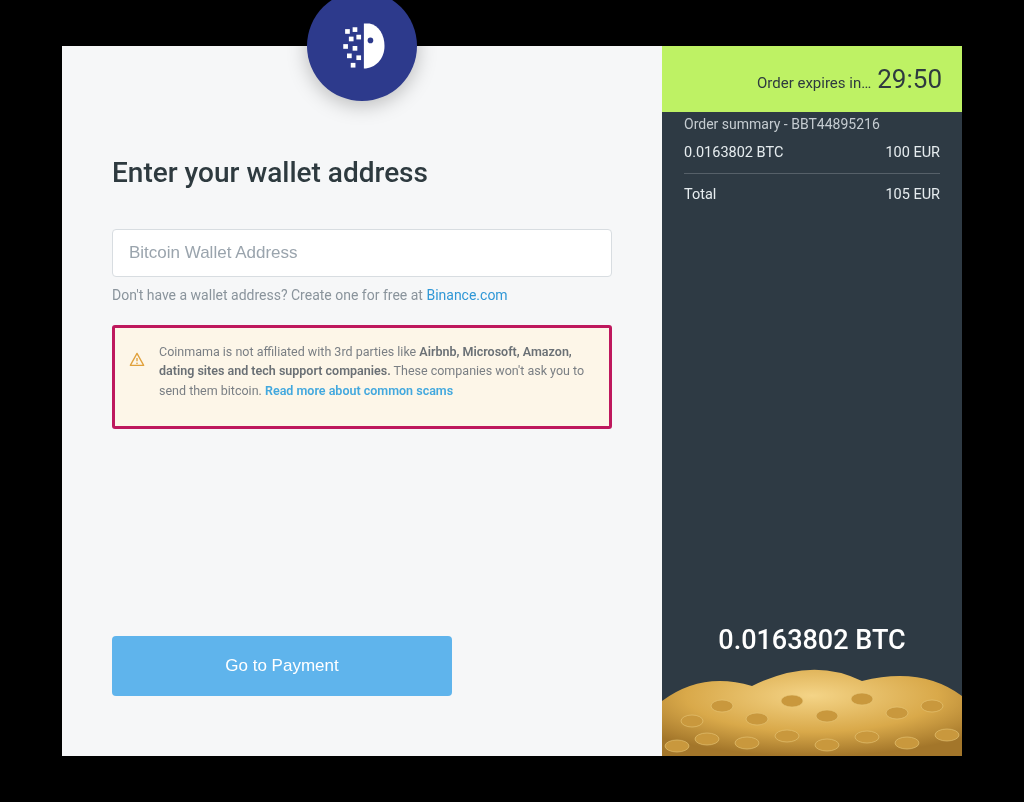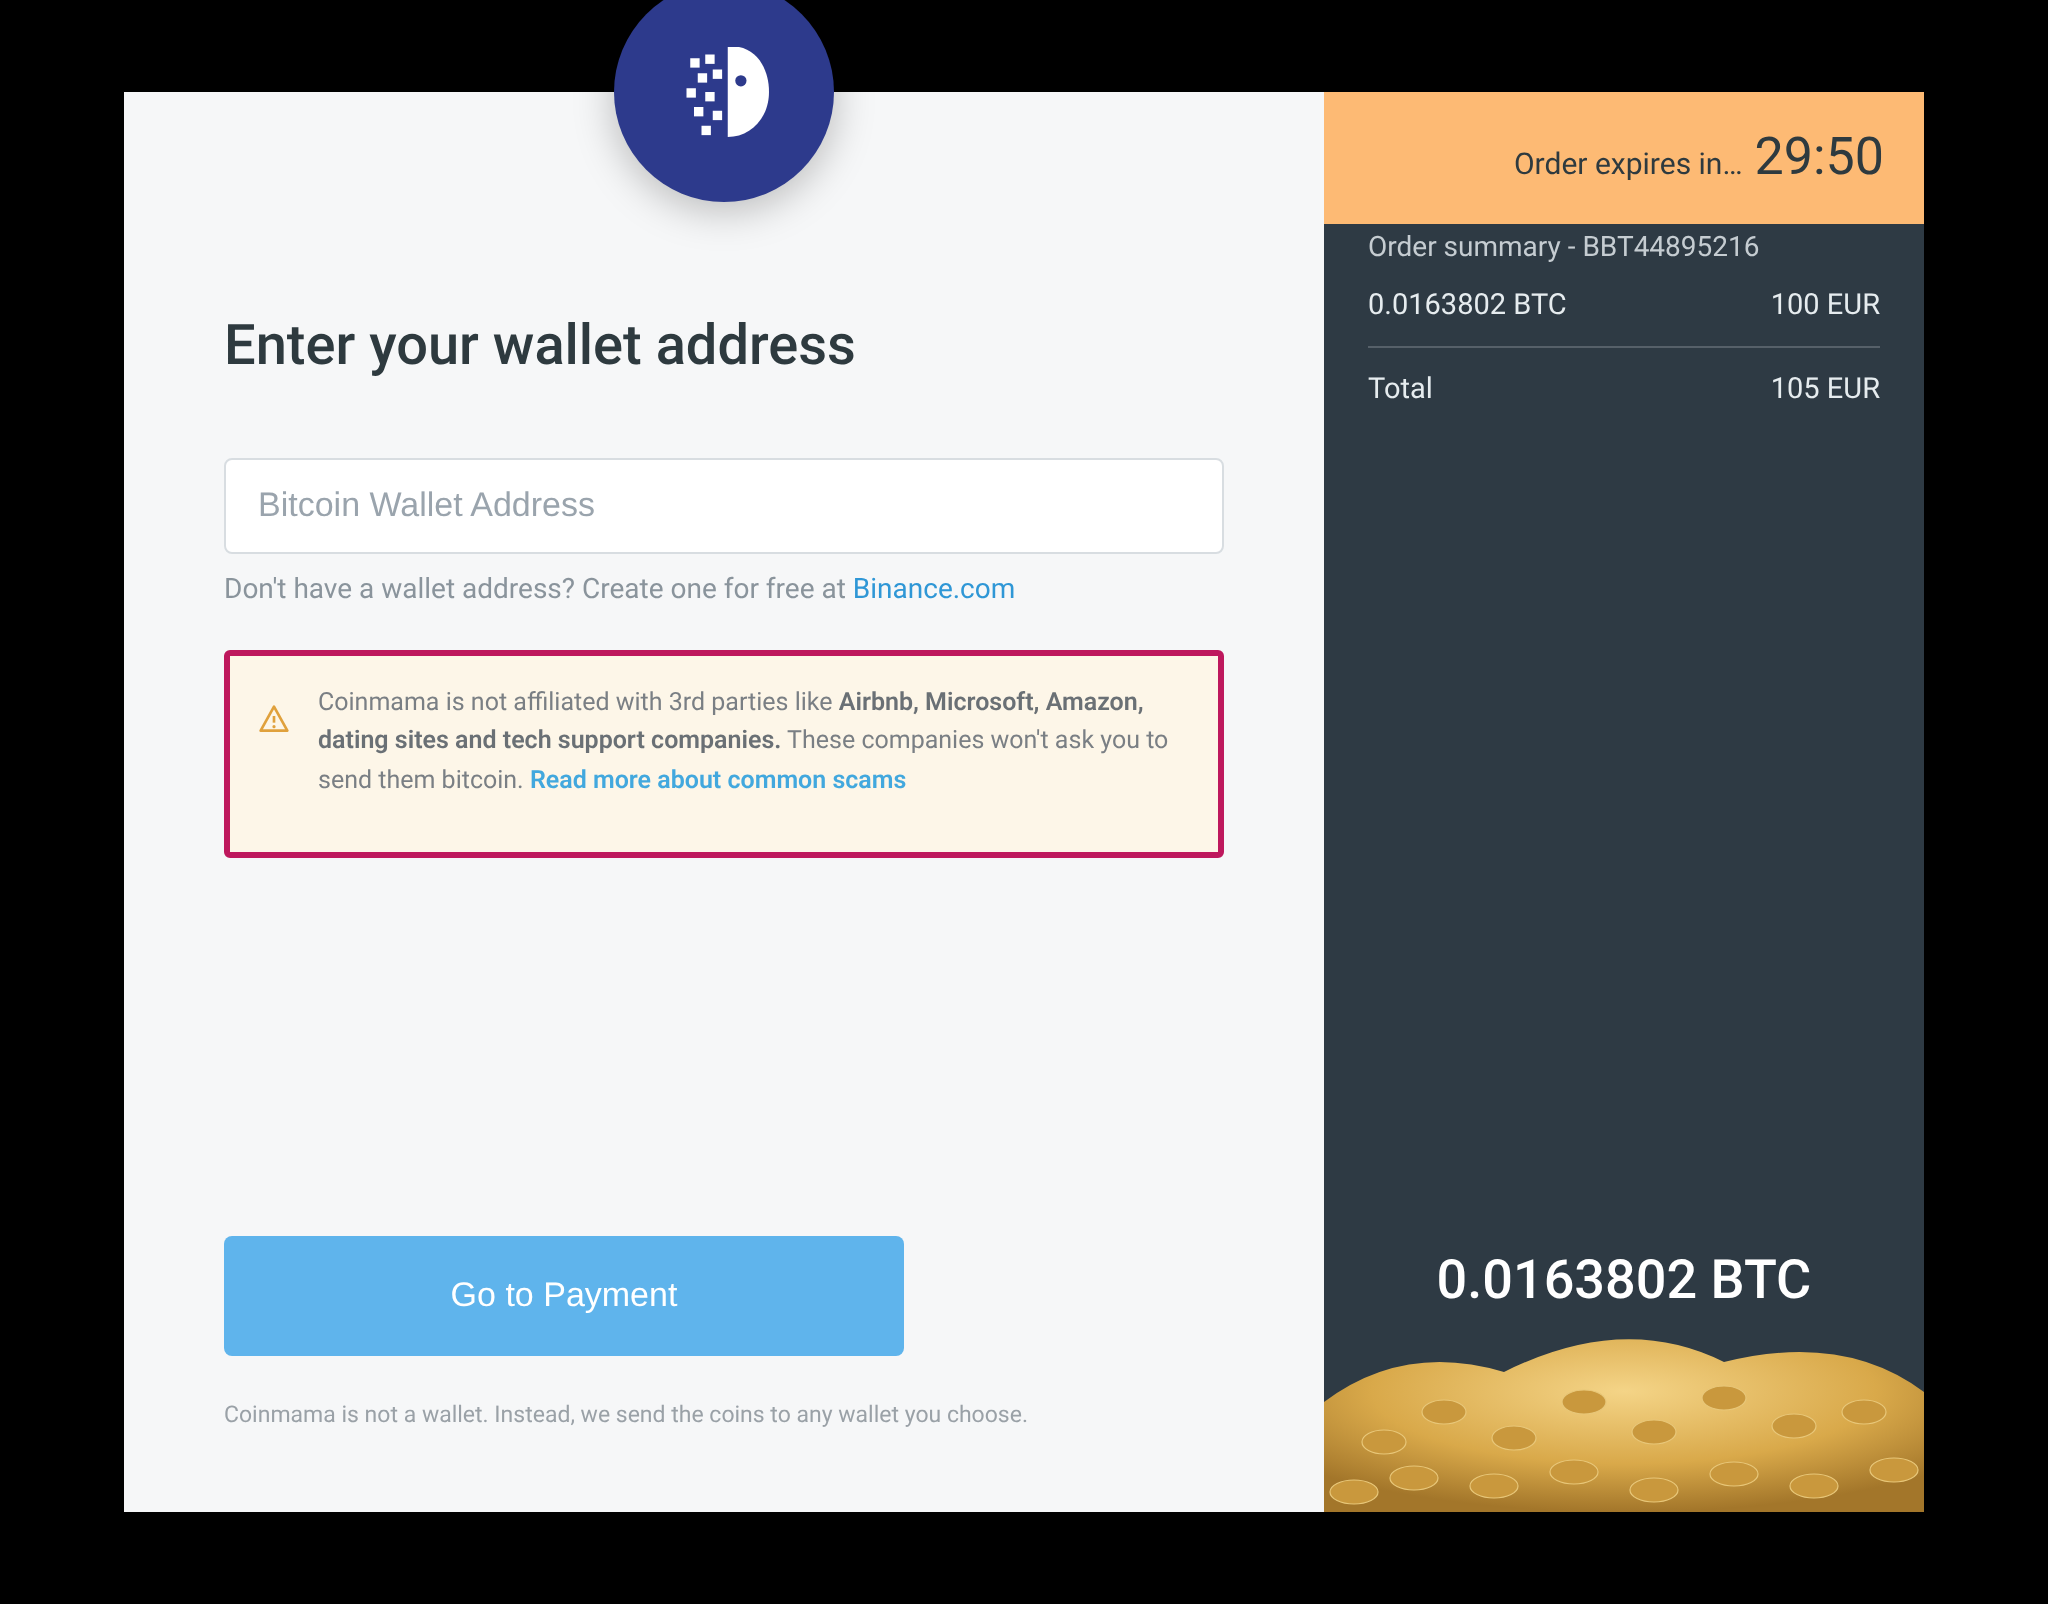--- a/index.html
+++ b/index.html
@@ -107,21 +107,21 @@
   .right {
     width: 300px;
     background: #2e3a44;
     color: #fff;
     display: flex;
     flex-direction: column;
     position: relative;
     overflow: hidden;
   }
   .expires {
-    background: #fdba74;
+    background: #bef264;
     color: #2e3a3f;
     padding: 18px 20px;
     display: flex;
     align-items: baseline;
     justify-content: flex-end;
     gap: 6px;
   }
   .expires .lbl { font-size: 15px; }
   .expires .time { font-size: 26px; font-weight: 400; }
   .summary {
@@ -199,21 +199,20 @@
         </span>
         <span>Coinmama is not affiliated with 3rd parties like </span><strong>Airbnb, Microsoft, Amazon, dating sites and tech support companies.</strong><span> These companies won't ask you to send them bitcoin. </span><a href="#">Read more about common scams</a>
       </div>
     </div>
 
     <div class="spacer"></div>
 
     <button class="pay-btn">Go to Payment</button>
 
     <div class="footnote">
-      <div>Coinmama is not a wallet. Instead, we send the coins to any wallet you choose.</div>
     </div>
   </div>
 
   <div class="right">
     <div class="expires">
       <span class="lbl">Order expires in…</span>
       <span class="time">29:50</span>
     </div>
 
     <div class="summary">

